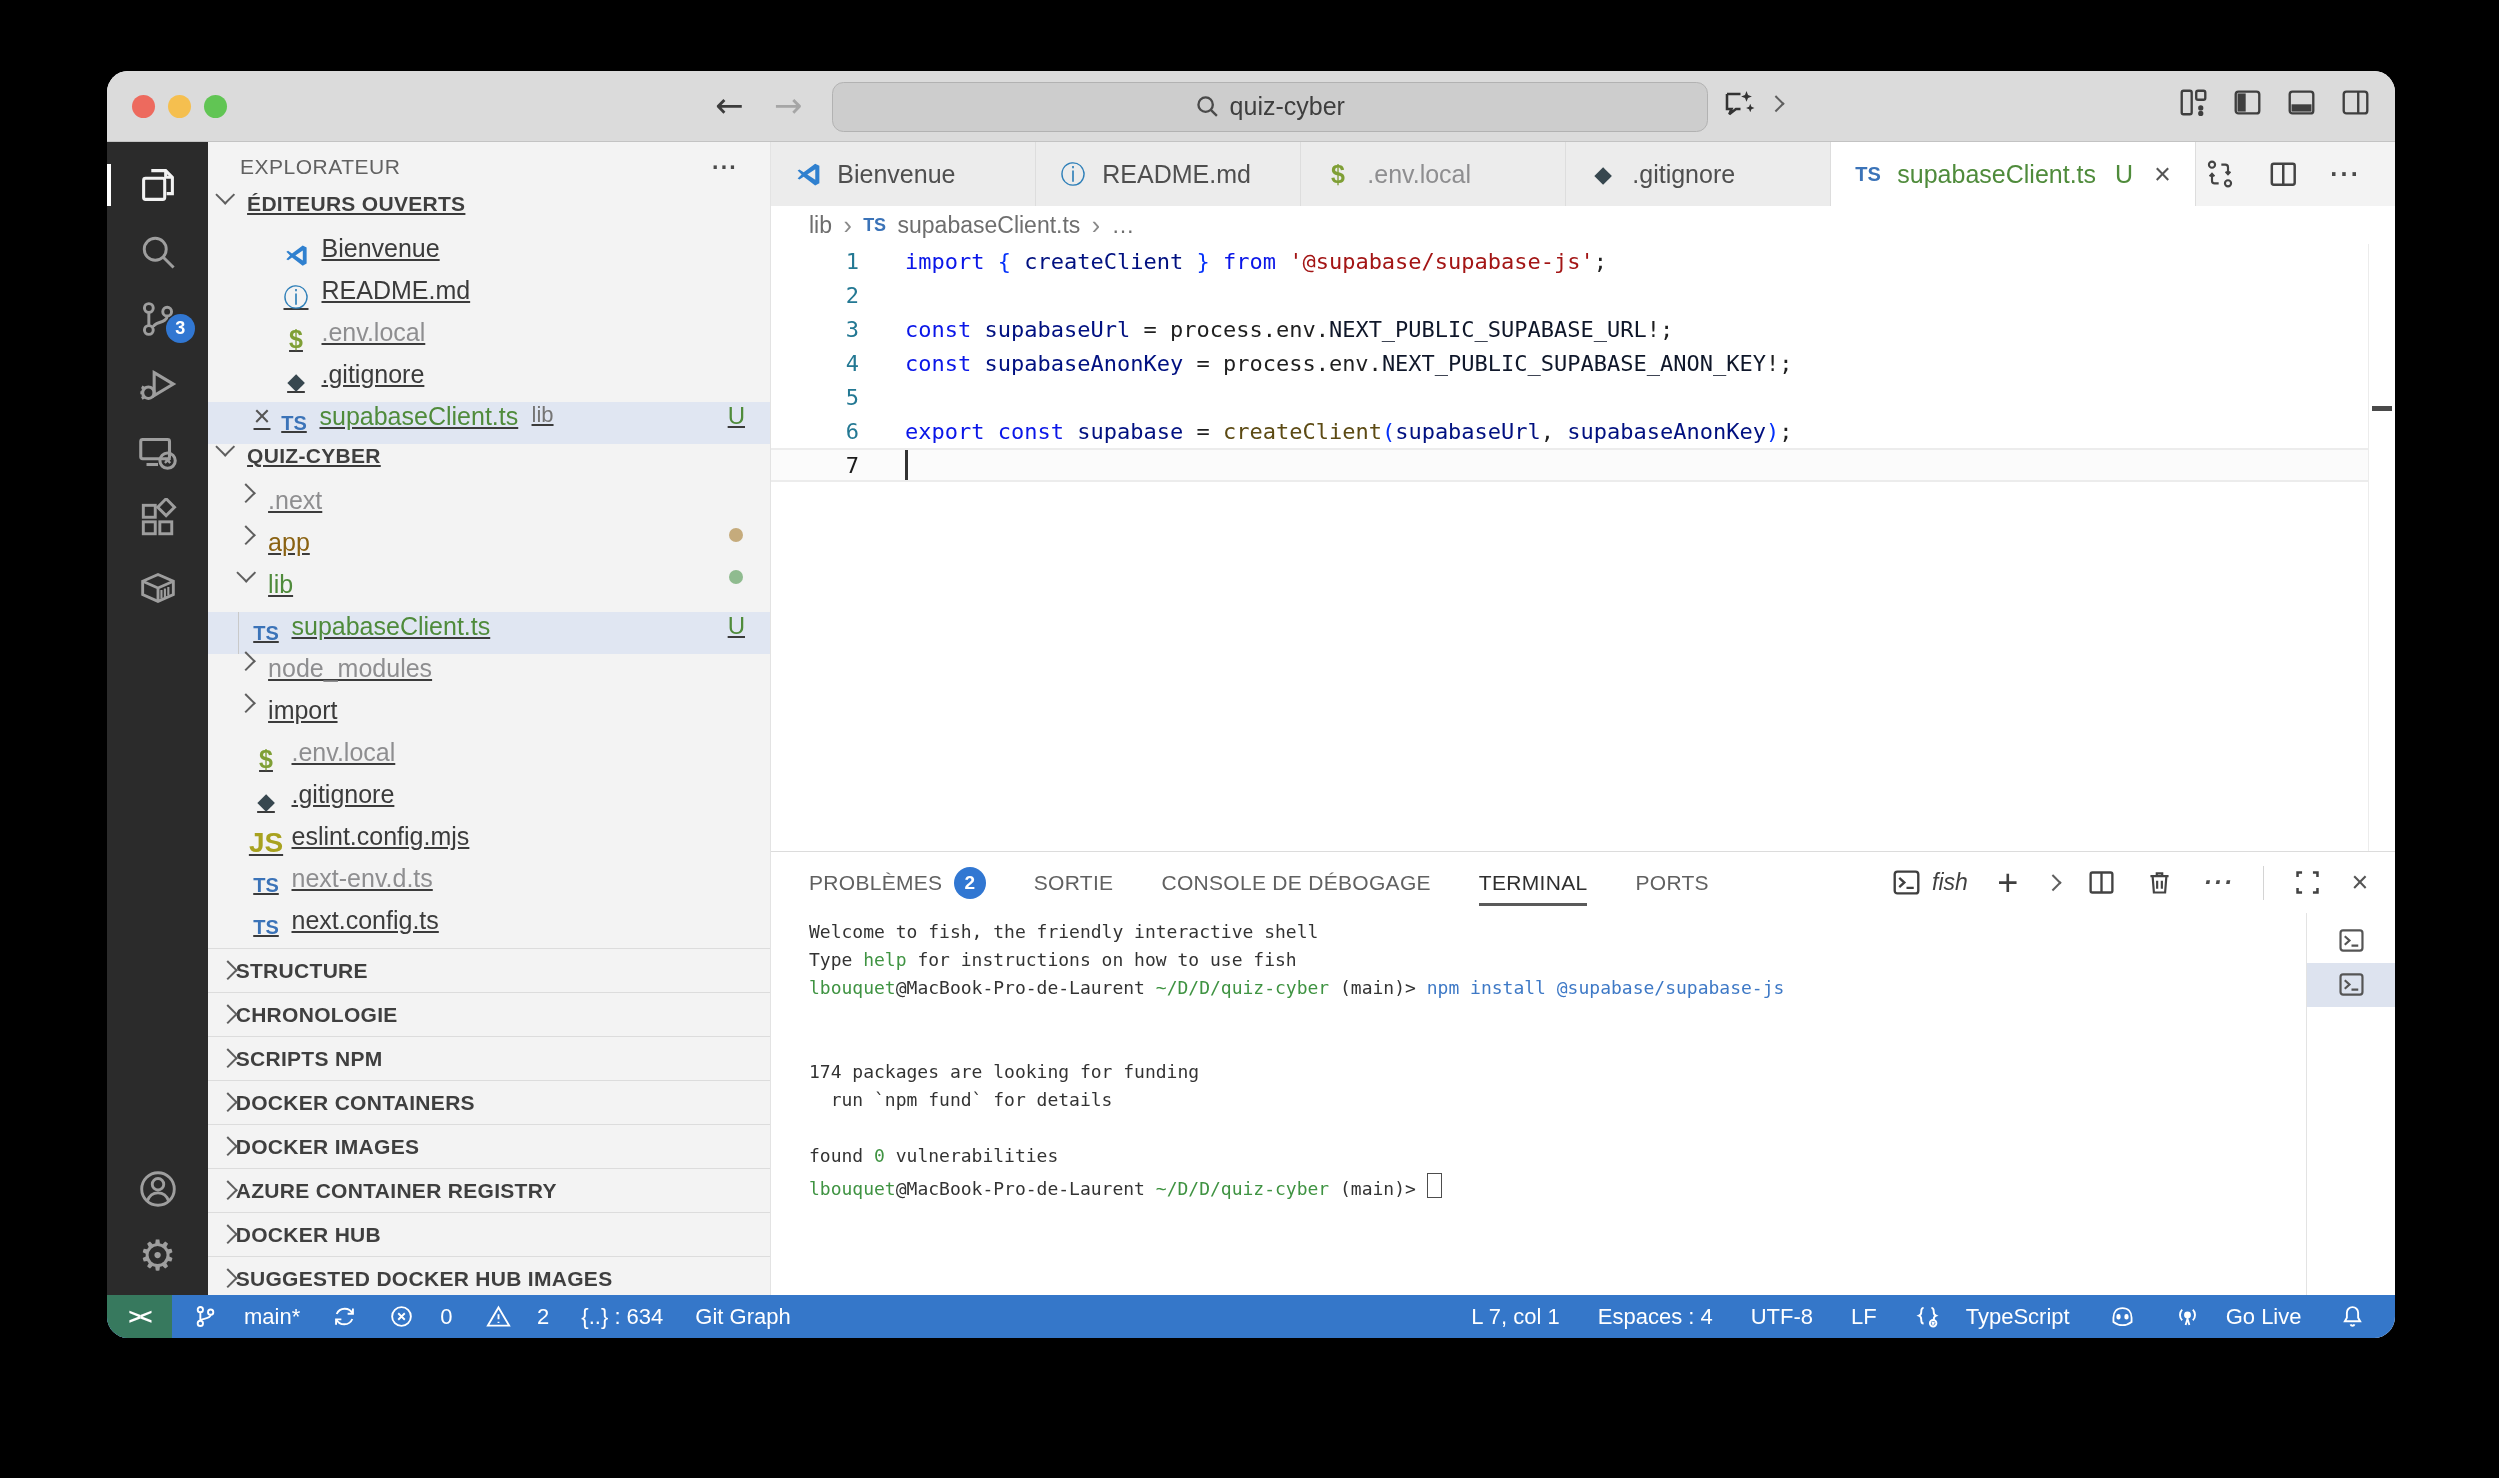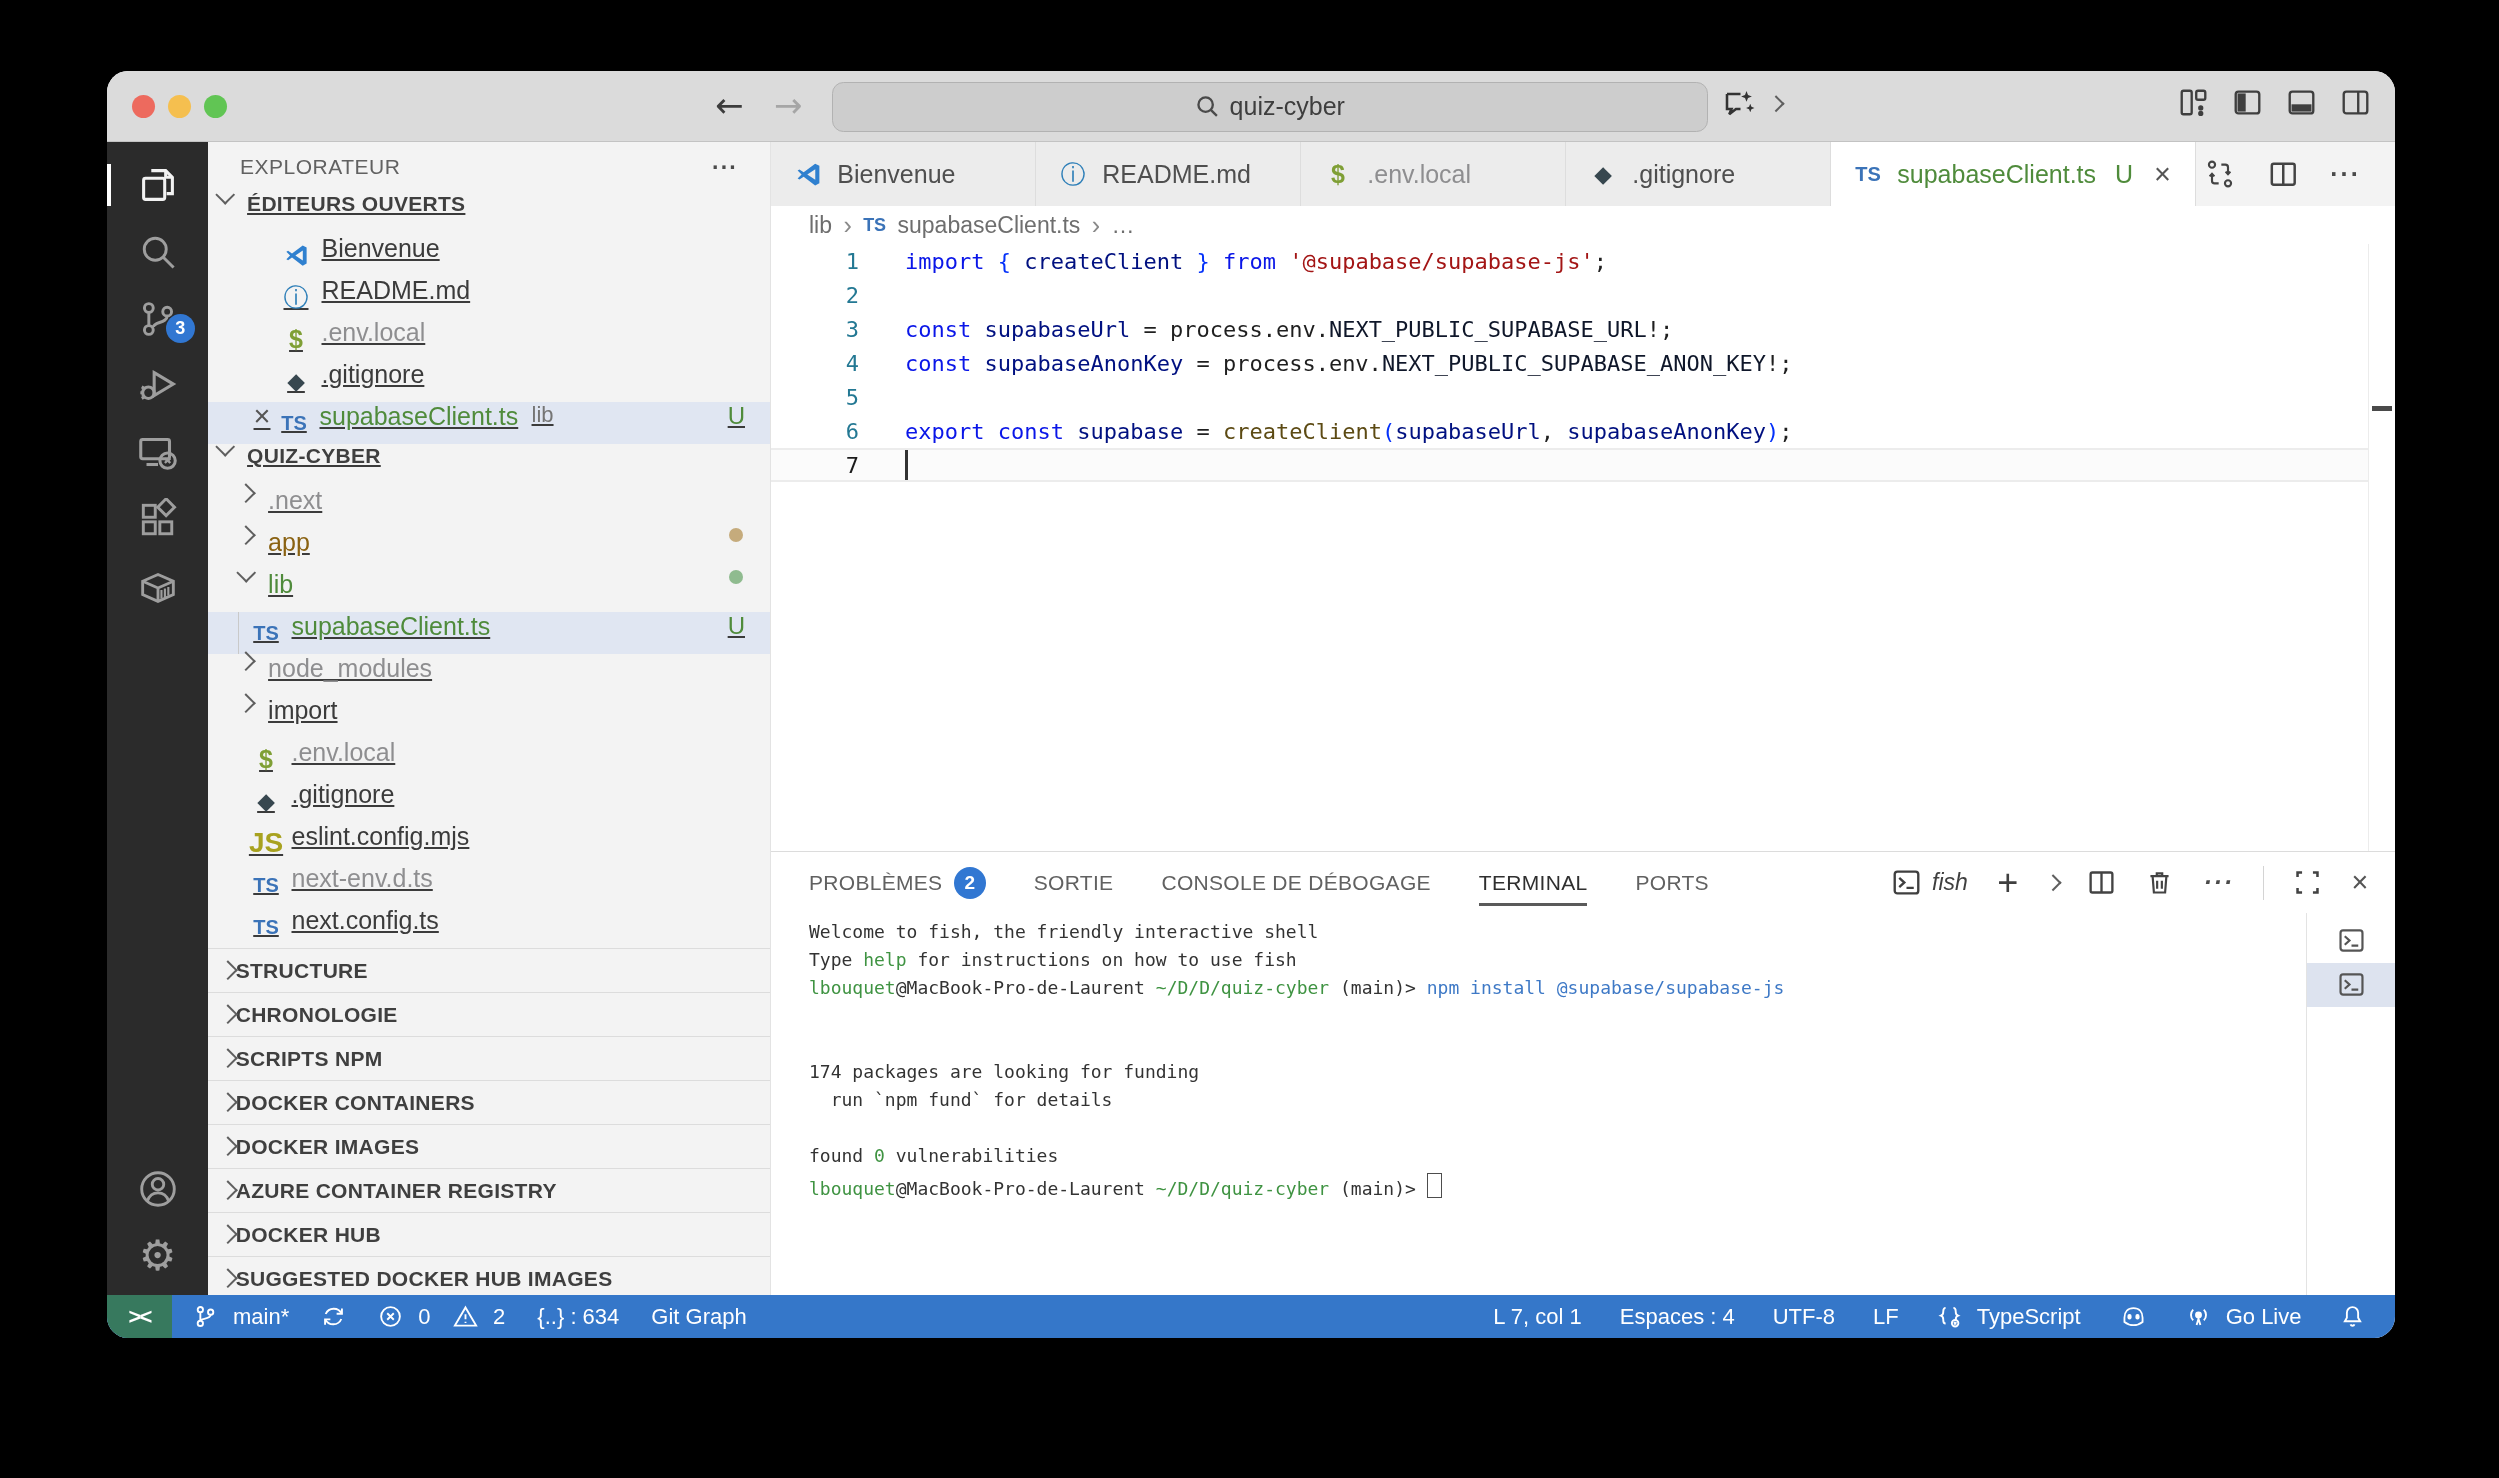--- a/index.html
+++ b/index.html
@@ -110,21 +110,21 @@
   .block-caret{display:inline-block;width:13.3px;height:23px;border:1.9px solid #4d4d4d;vertical-align:-2.9px;}
   .termtabs{width:88px;border-left:1px solid #e3e3e3;flex:none;padding-top:5.7px;display:flex;flex-direction:column;}
   .tt-item{height:44px;display:flex;align-items:center;justify-content:center;color:#555;flex:none;}
   .tt-item.selected{background:#dde3ef;}
   
   .statusbar{height:43px;background:#3577c9;color:#fff;display:flex;align-items:stretch;font-size:22px;flex:none;}
   .remote{width:65px;background:#37795e;display:flex;align-items:center;justify-content:center;
     font-weight:bold;font-size:22px;letter-spacing:-1.9px;flex:none;}
   .sb-left{display:flex;align-items:center;gap:32px;padding-left:21px;}
   .sb-right{margin-left:auto;display:flex;align-items:center;gap:38px;padding-right:30.5px;}
-  .st-item{display:flex;align-items:center;gap:15px;white-space:nowrap;}
+  .st-item{display:flex;align-items:center;gap:26px;white-space:nowrap;}
   svg{display:block;}
 </style>
 </head>
 <body>
 
 <div class="window">
 
   <div class="titlebar">
     <span class="light red"></span>
     <span class="light yellow"></span>

